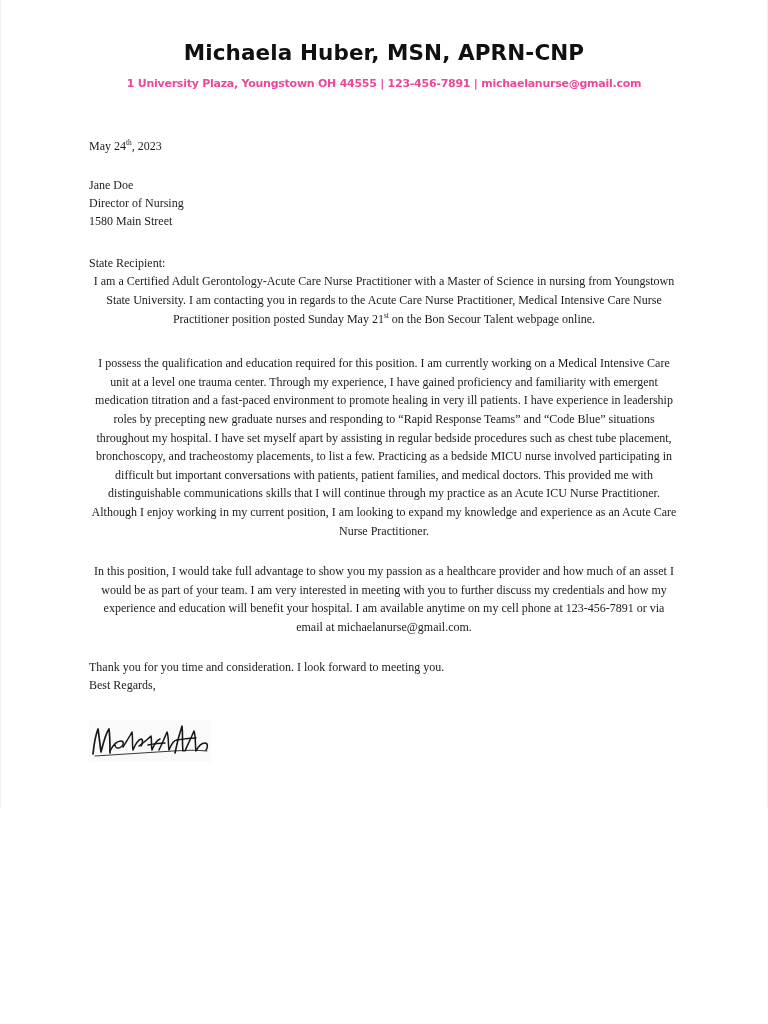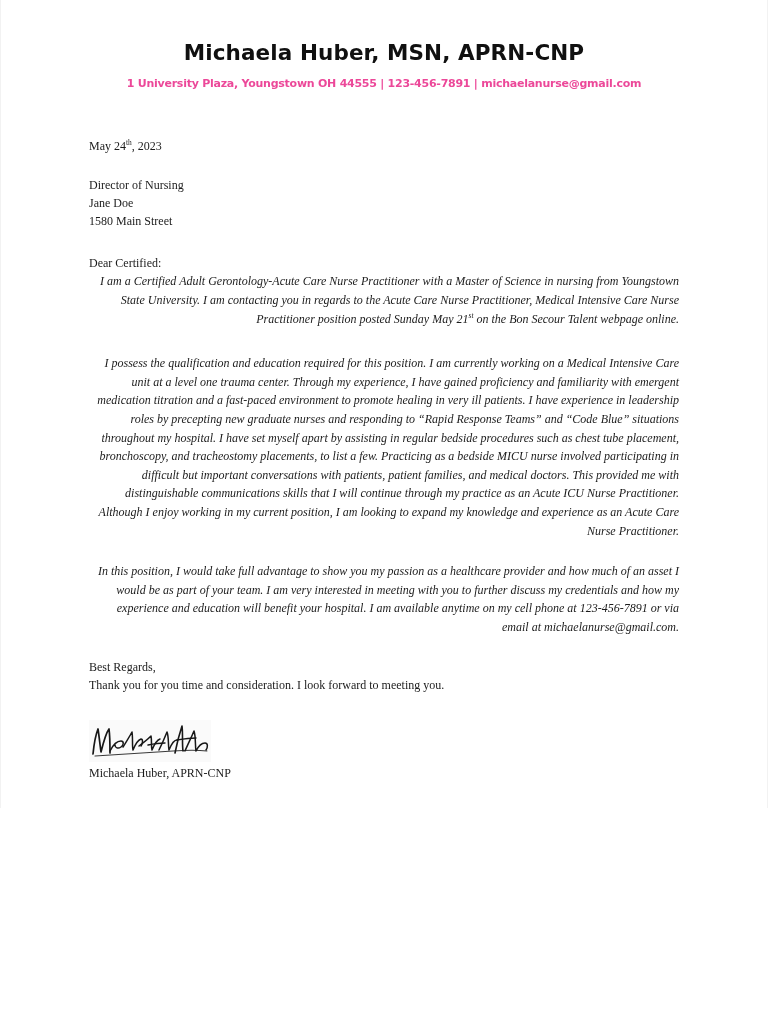--- a/index.html
+++ b/index.html
@@ -74,22 +74,21 @@
   }
 
   .salutation {
     margin: 0;
     line-height: 1.48;
   }
 
   .para {
     margin: 0 0 22px 0;
     line-height: 1.55;
-    text-align: right;
-    font-style: italic;
+    text-align: center;
   }
   .para.tight {
     margin-bottom: 26px;
   }
 
   .closing-block {
     margin: 0;
   }
   .closing-line {
     margin: 0;
@@ -121,51 +120,50 @@
   <div class="letterhead">
     <div class="lh-name">Michaela Huber, MSN, APRN-CNP</div>
     <div class="lh-contact">1 University Plaza, Youngstown OH 44555 | 123-456-7891  | michaelanurse@gmail.com</div>
   </div>
 
   <div class="body-block">
 
     <p class="date-line"><span>May 24</span><sup>th</sup><span>, 2023</span></p>
 
     <div class="addr-block">
+      <p class="addr-line">Jane Doe</p>
       <p class="addr-line">Director of Nursing</p>
-      <p class="addr-line">Jane Doe</p>
       <p class="addr-line">1580 Main Street</p>
     </div>
 
-    <p class="salutation">Dear Certified:</p>
+    <p class="salutation">State Recipient:</p>
 
     <p class="para tight"><span>I am a Certified Adult Gerontology-Acute Care Nurse Practitioner with a Master of Science in nursing from Youngstown State University. I am contacting you in regards to the Acute Care Nurse Practitioner, Medical Intensive Care Nurse Practitioner position posted Sunday May 21</span><sup>st</sup><span> on the Bon Secour Talent webpage online.</span></p>
 
     <p class="para">I possess the qualification and education required for this position. I am currently working on a Medical Intensive Care unit at a level one trauma center. Through my experience, I have gained proficiency and familiarity with emergent medication titration and a fast-paced environment to promote healing in very ill patients. I have experience in leadership roles by precepting new graduate nurses and responding to “Rapid Response Teams” and “Code Blue” situations throughout my hospital. I have set myself apart by assisting in regular bedside procedures such as chest tube placement, bronchoscopy, and tracheostomy placements, to list a few. Practicing as a bedside MICU nurse involved participating in difficult but important conversations with patients, patient families, and medical doctors. This provided me with distinguishable communications skills that I will continue through my practice as an Acute ICU Nurse Practitioner. Although I enjoy working in my current position, I am looking to expand my knowledge and experience as an Acute Care Nurse Practitioner.</p>
 
     <p class="para">In this position, I would take full advantage to show you my passion as a healthcare provider and how much of an asset I would be as part of your team. I am very interested in meeting with you to further discuss my credentials and how my experience and education will benefit your hospital. I am available anytime on my cell phone at 123-456-7891 or via email at michaelanurse@gmail.com.</p>
 
     <div class="closing-block">
+      <p class="closing-line"> Thank you for you time and consideration. I look forward to meeting you.</p>
       <p class="closing-line">Best Regards,</p>
-      <p class="closing-line"> Thank you for you time and consideration. I look forward to meeting you.</p>
 
       <div class="signature-wrap">
         <svg width="122" height="42" viewBox="0 0 122 42" fill="none" xmlns="http://www.w3.org/2000/svg">
           <g stroke="#171717" fill="none" stroke-linecap="round" stroke-linejoin="round">
             <path d="M4 34 C5 24, 7 14, 9 9 C10 15, 11 25, 12 32 C14 24, 17 13, 20 9 C21 16, 21 26, 21 33" stroke-width="1.7"></path>
             <path d="M21 31 C24 25, 28 21, 32 21 C35 21, 35 25, 32 27 C29 29, 26 28, 26 25" stroke-width="1.5"></path>
             <path d="M34 27 C37 22, 41 16, 43 12 C44 18, 43 26, 44 30 C46 25, 49 20, 52 19 C54 19, 54 23, 52 26" stroke-width="1.5"></path>
             <path d="M50 26 C54 23, 59 19, 62 16 C63 21, 62 27, 63 30 C65 25, 68 20, 71 19" stroke-width="1.5"></path>
             <path d="M59 25 C64 24, 70 23, 76 23" stroke-width="1.4"></path>
             <path d="M70 30 C73 24, 76 17, 78 12 C80 17, 79 25, 80 30 C82 25, 85 20, 88 20" stroke-width="1.5"></path>
             <path d="M86 33 C88 23, 91 12, 93 6 C94 13, 93 24, 94 31" stroke-width="1.6"></path>
             <path d="M88 20 C94 19, 101 18, 107 18" stroke-width="1.4"></path>
             <path d="M96 31 C99 24, 103 16, 105 11 C107 17, 106 26, 107 31 C109 27, 112 23, 116 23 C119 23, 119 27, 117 30" stroke-width="1.5"></path>
             <path d="M6 36 C24 35, 55 33, 84 31 C97 30, 110 30, 118 31" stroke-width="1.1" opacity="0.85"></path>
           </g>
         </svg>
       </div>
 
-      <p class="signature-name">Michaela Huber, APRN-CNP</p>
     </div>
 
   </div>
 </div>
 
 </body></html>

